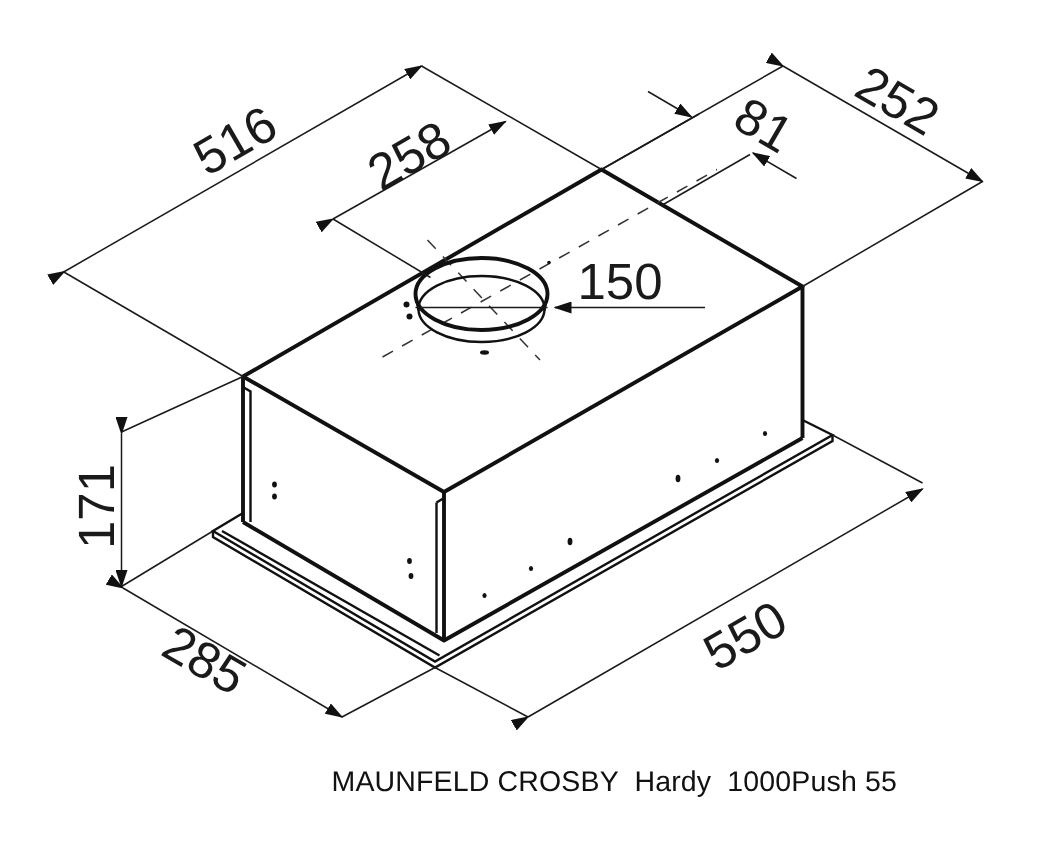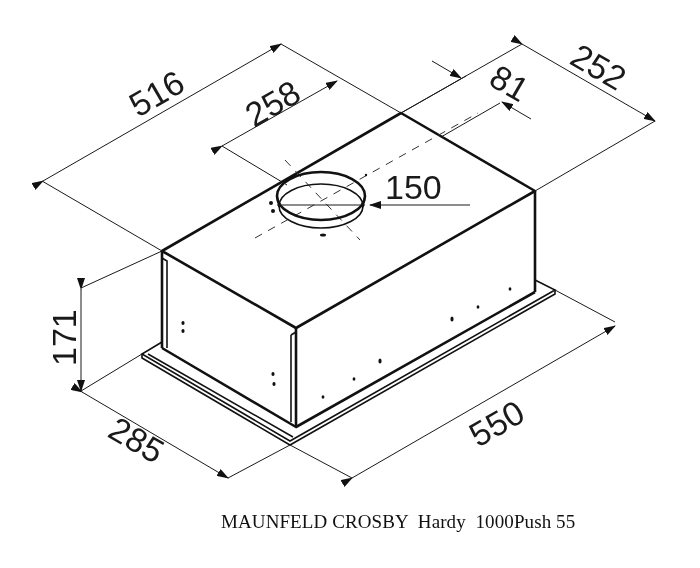--- a/index.html
+++ b/index.html
@@ -1,19 +1,19 @@
 <!DOCTYPE html>
 <html><head>
 <meta charset="utf-8">
 <style>
   html, body { margin:0; padding:0; background:#ffffff; }
   body { width:700px; height:568px; position:relative; overflow:hidden; font-family:"Liberation Sans", sans-serif; }
   svg { position:absolute; left:0; top:0; }
   .dim { font-family:"Liberation Sans", sans-serif; font-size:34px; fill:#1a1a1a; }
-  .caption { position:absolute; left:221px; top:511px; font-family:Liberation Serif, serif; font-size:19px; color:#111; white-space:pre; letter-spacing:0.1px; }
+  .caption { position:absolute; left:221px; top:511px; font-family:Liberation Sans, sans-serif; font-size:19px; color:#111; white-space:pre; letter-spacing:0.1px; }
   .thin { stroke:#1a1a1a; stroke-width:1; fill:none; }
   .thick { stroke:#111; stroke-width:2.6; fill:none; stroke-linejoin:round; }
   .med { stroke:#111; stroke-width:1.6; fill:none; }
   .dash { stroke:#333; stroke-width:1; fill:none; stroke-dasharray:8 7; }
 </style>
 </head>
 <body>
 
 <svg width="700" height="568" viewBox="0 0 700 568">
   <defs>

